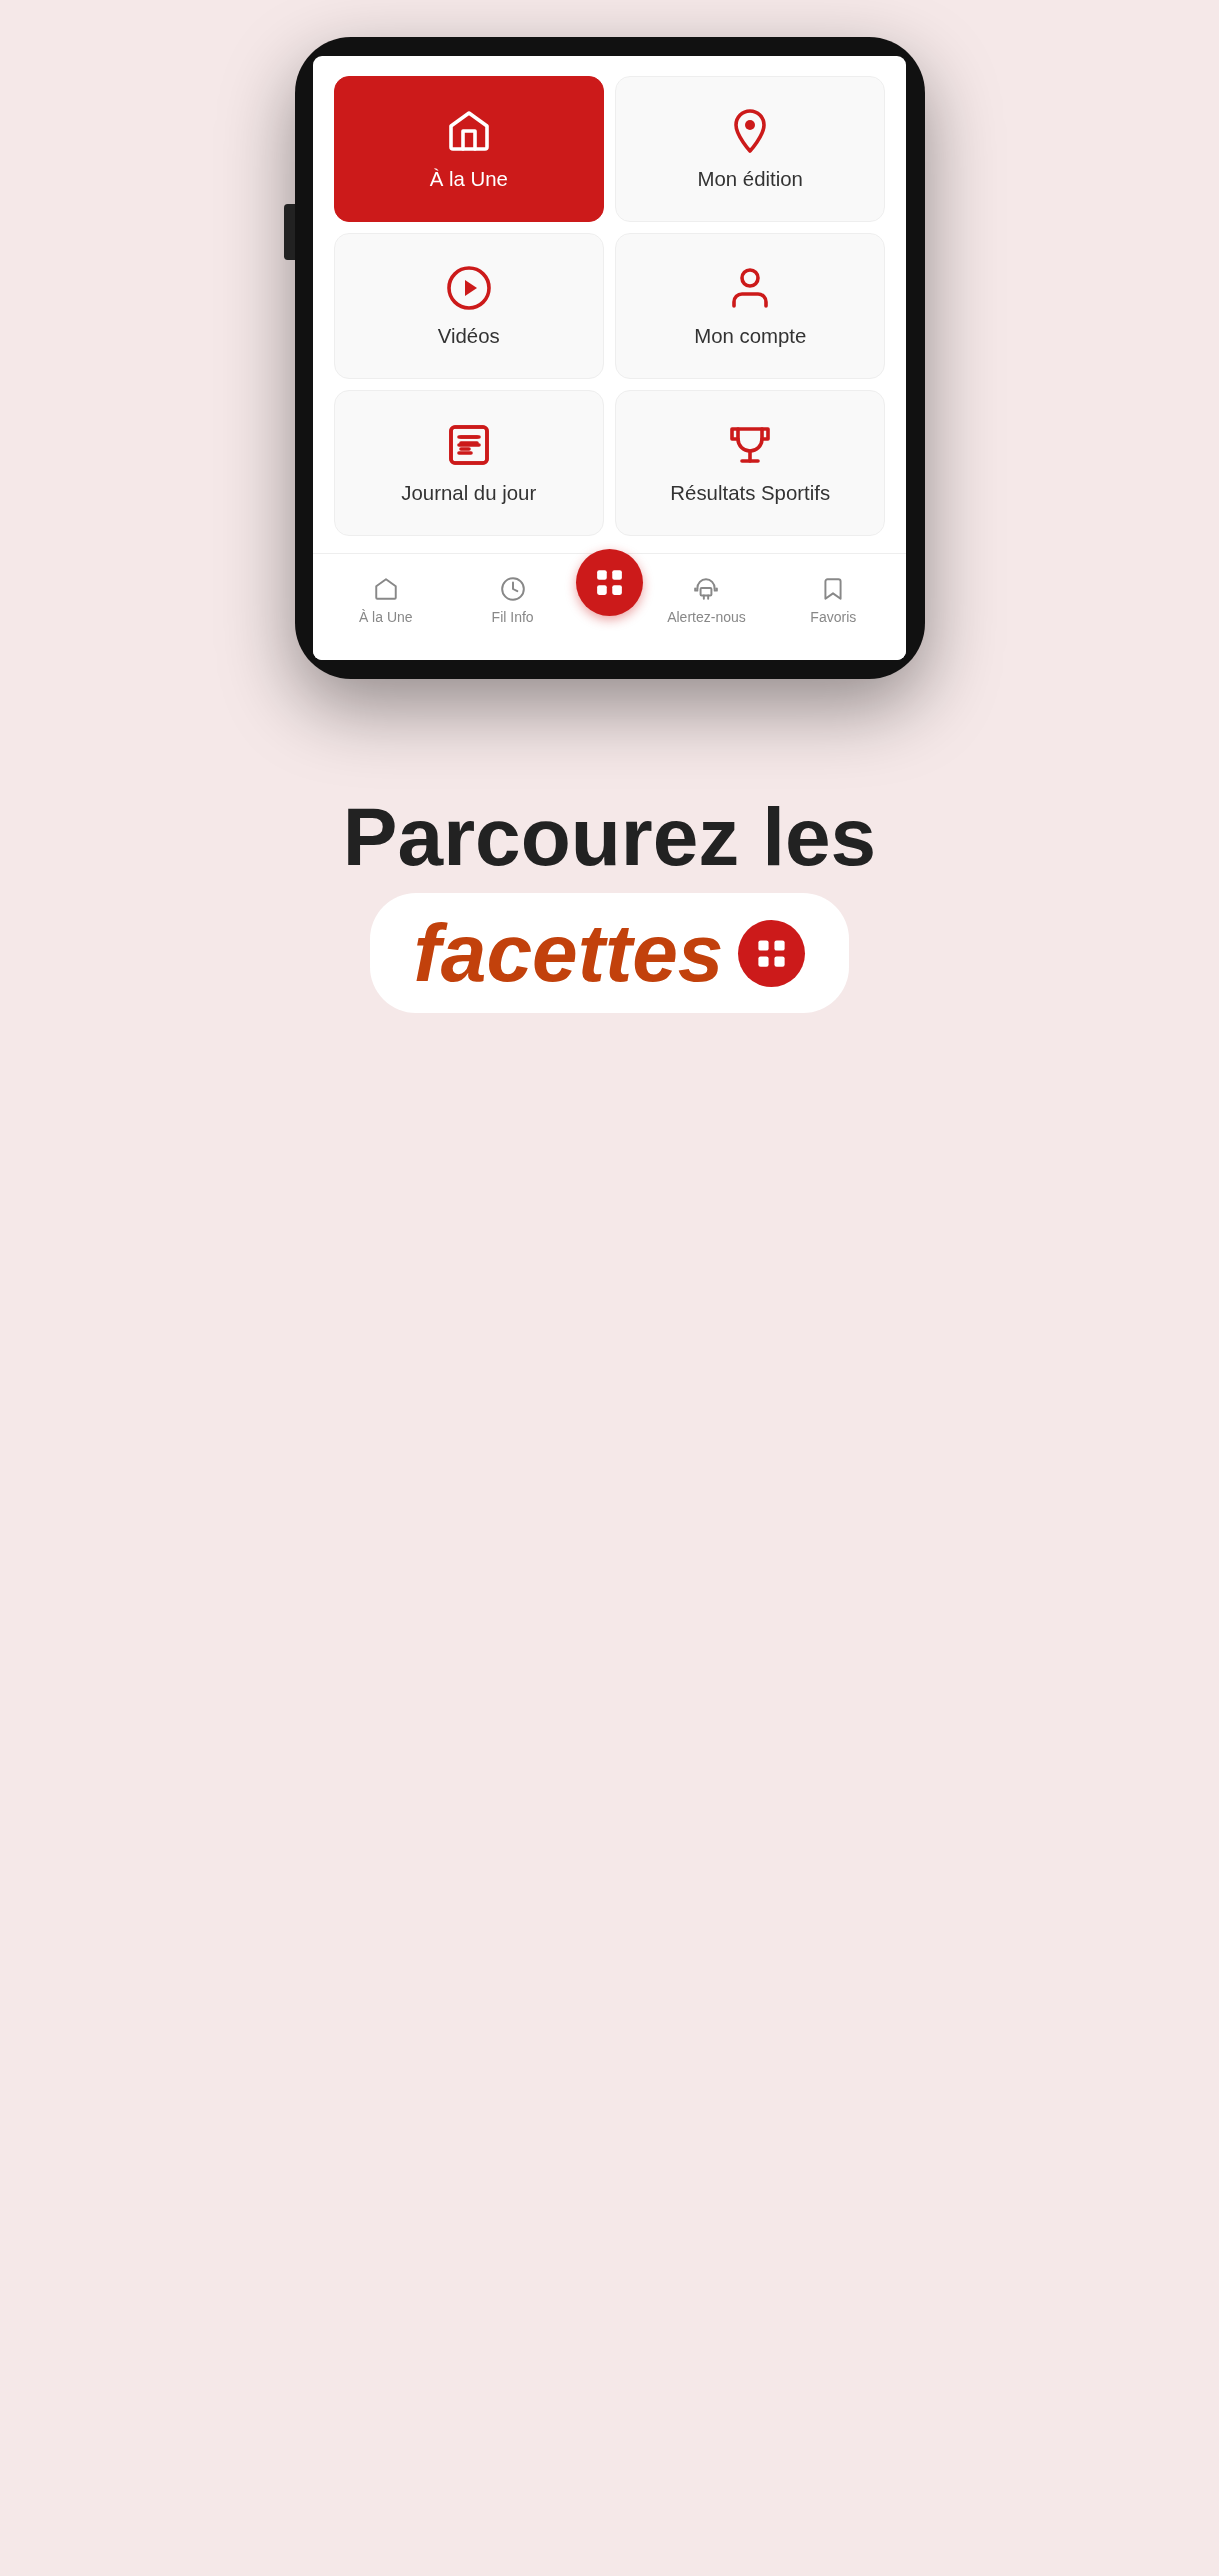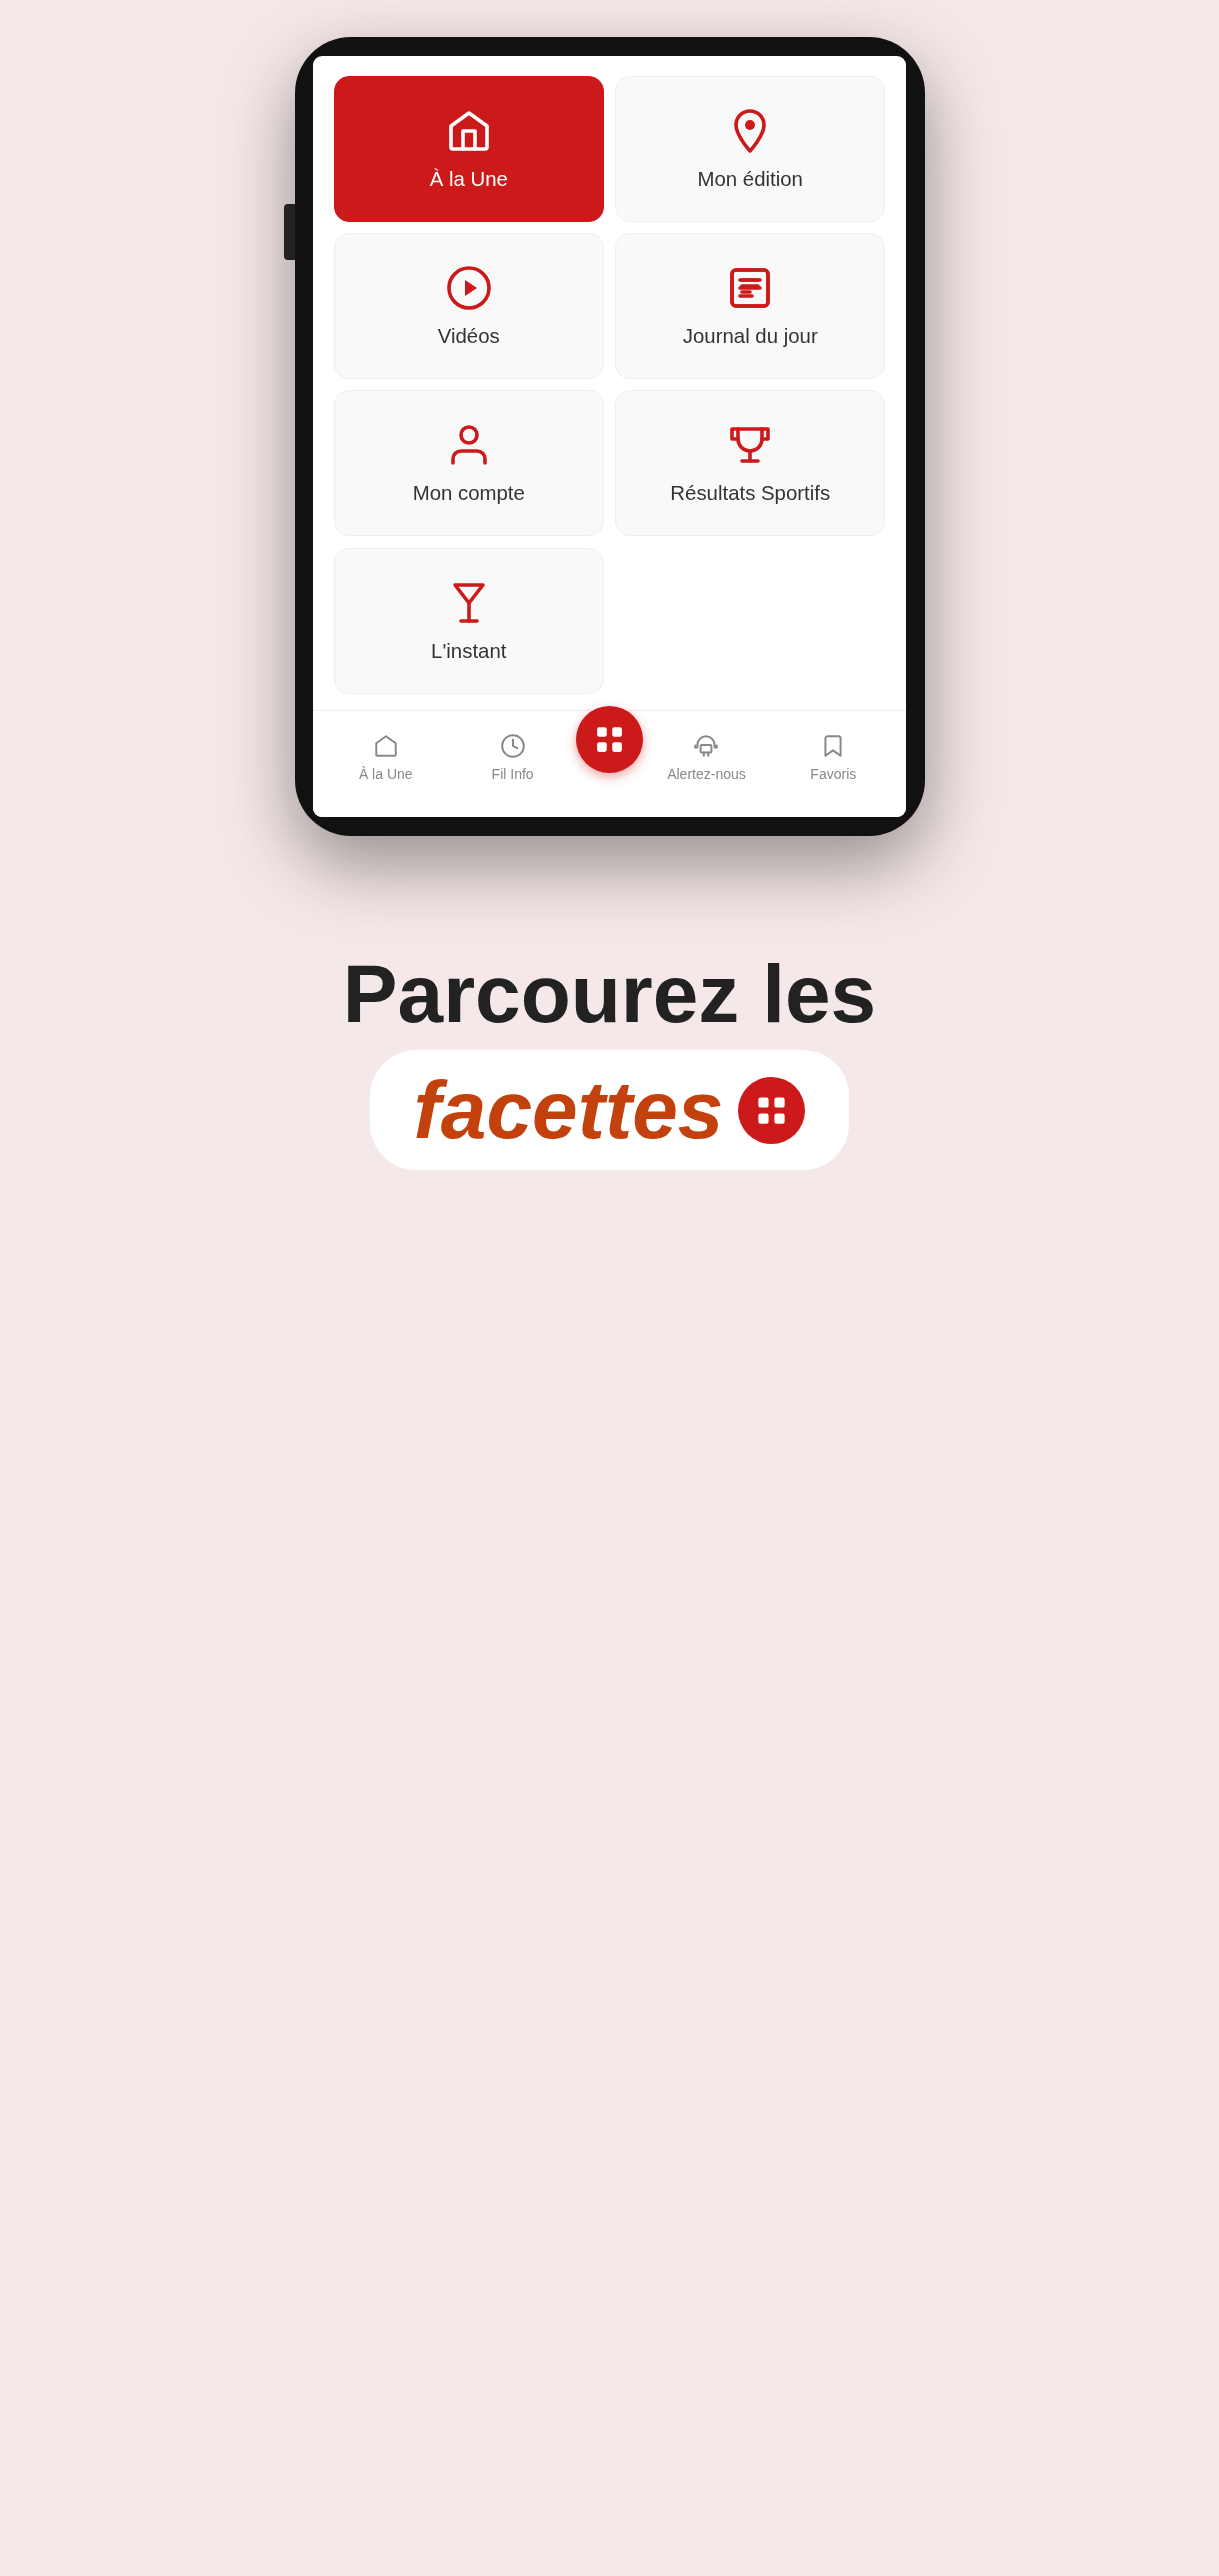--- a/index.html
+++ b/index.html
@@ -234,67 +234,57 @@
               <circle cx="12" cy="12" r="10"></circle>
               <polygon points="10 8 16 12 10 16 10 8" fill="currentColor" stroke="none"></polygon>
             </svg>
           </div>
           <span class="menu-label">Vidéos</span>
         </div>
 
         <div class="menu-item">
           <div class="icon-svg">
             <svg width="48" height="48" viewBox="0 0 24 24" fill="none" stroke="currentColor" stroke-width="1.8" stroke-linecap="round" stroke-linejoin="round">
+              <path d="M20 21v-2a4 4 0 0 0-4-4H8a4 4 0 0 0-4 4v2"></path>
+              <circle cx="12" cy="7" r="4"></circle>
+            </svg>
+          </div>
+          <span class="menu-label">Mon compte</span>
+        </div>
+
+        <div class="menu-item">
+          <div class="icon-svg">
+            <svg width="48" height="48" viewBox="0 0 24 24" fill="none" stroke="currentColor" stroke-width="1.8" stroke-linecap="round" stroke-linejoin="round">
               <rect x="3" y="3" width="18" height="18" rx="2"></rect>
               <line x1="7" y1="8" x2="17" y2="8"></line>
               <line x1="7" y1="12" x2="17" y2="12"></line>
               <line x1="7" y1="16" x2="13" y2="16"></line>
 
               <rect x="3" y="3" width="18" height="18" rx="2" stroke="currentColor" fill="none"></rect>
               <line x1="8" y1="8" x2="16" y2="8" stroke="currentColor"></line>
               <line x1="8" y1="11" x2="16" y2="11" stroke="currentColor"></line>
               <line x1="8" y1="14" x2="12" y2="14" stroke="currentColor"></line>
             </svg>
           </div>
           <span class="menu-label">Journal du jour</span>
         </div>
 
-        <div class="menu-item">
-          <div class="icon-svg">
-            <svg width="48" height="48" viewBox="0 0 24 24" fill="none" stroke="currentColor" stroke-width="1.8" stroke-linecap="round" stroke-linejoin="round">
-              <path d="M20 21v-2a4 4 0 0 0-4-4H8a4 4 0 0 0-4 4v2"></path>
-              <circle cx="12" cy="7" r="4"></circle>
-            </svg>
-          </div>
-          <span class="menu-label">Mon compte</span>
-        </div>
-
 
         <div class="menu-item">
           <div class="icon-svg">
             <svg width="48" height="48" viewBox="0 0 24 24" fill="none" stroke="currentColor" stroke-width="1.8" stroke-linecap="round" stroke-linejoin="round">
               <path d="M6 9H3V4h18v5h-3"></path>
               <path d="M6 4v5a6 6 0 0 0 12 0V4"></path>
               <line x1="12" y1="15" x2="12" y2="20"></line>
               <line x1="8" y1="20" x2="16" y2="20"></line>
             </svg>
           </div>
           <span class="menu-label">Résultats Sportifs</span>
         </div>
 
-        <div class="menu-item">
-          <div class="icon-svg">
-            <svg width="48" height="48" viewBox="0 0 24 24" fill="none" stroke="currentColor" stroke-width="1.8" stroke-linecap="round" stroke-linejoin="round">
-              <path d="M5 3l14 0L12 12z"></path>
-              <line x1="12" y1="12" x2="12" y2="21"></line>
-              <line x1="8" y1="21" x2="16" y2="21"></line>
-            </svg>
-          </div>
-          <span class="menu-label">L'instant</span>
-        </div>
 
       </div>
 
       <div class="bottom-nav">
 
         <div class="nav-item">
           <div class="nav-icon">
             <svg width="26" height="26" viewBox="0 0 24 24" fill="none" stroke="#888" stroke-width="1.8" stroke-linecap="round" stroke-linejoin="round">
               <path d="M3 9.5L12 3l9 6.5V20a1 1 0 0 1-1 1H4a1 1 0 0 1-1-1V9.5z"></path>
             </svg>

